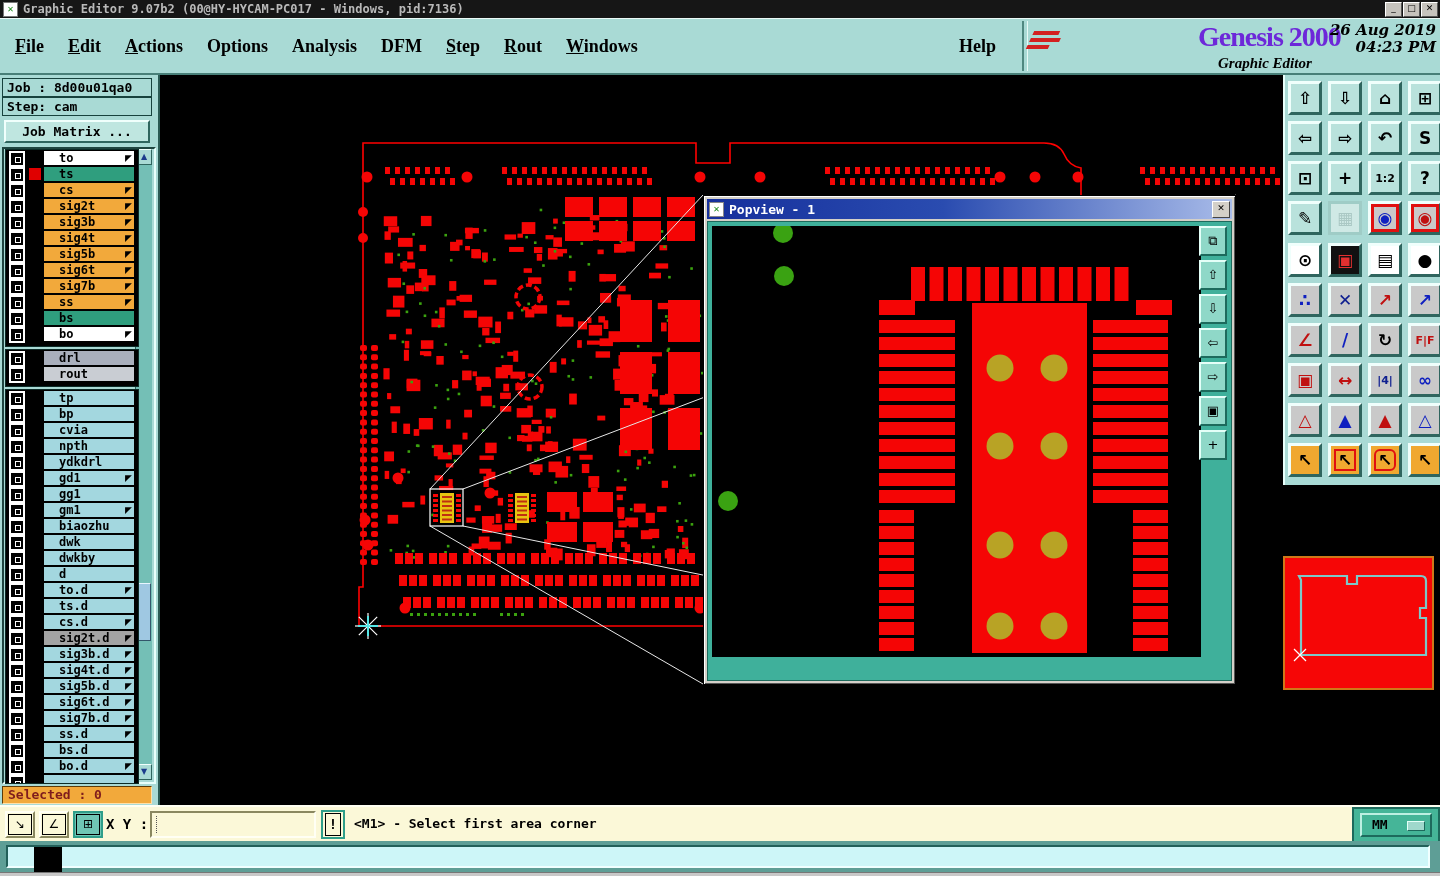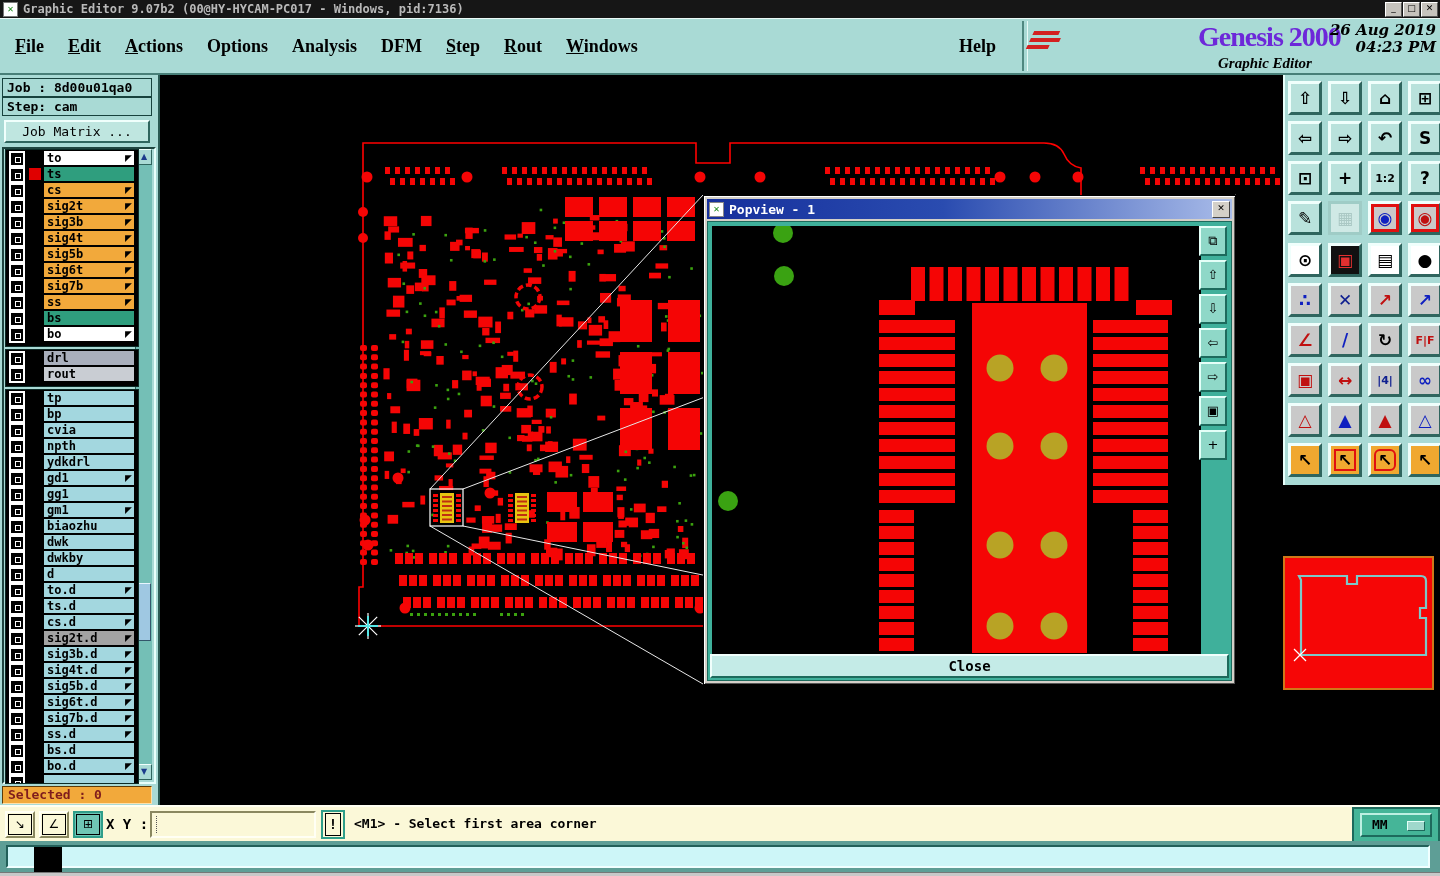--- a/index.html
+++ b/index.html
@@ -43,31 +43,31 @@
   .gen-date{position:absolute;right:4px;top:3px;text-align:right;font-family:"DejaVu Serif",serif;
             font-weight:bold;font-style:italic;font-size:15px;color:#000;line-height:17px;white-space:nowrap;}
   
   .left-panel{position:absolute;left:0;top:75px;width:160px;height:730px;background:#a9dad5;
               border-right:2px solid #2a5a54;box-sizing:border-box;}
   .jobbox{position:absolute;left:2px;width:150px;height:19px;border:1px solid #17423d;
           font-size:13px;font-weight:bold;color:#000;line-height:18px;padding-left:4px;box-sizing:border-box;
           background:#a9dad5;}
   .matrixbtn{position:absolute;left:4px;top:45px;width:146px;height:23px;background:#bfe6e0;
              border:2px solid;border-color:#f0fffc #2f655e #2f655e #f0fffc;box-sizing:border-box;
-             font-size:13px;font-weight:normal;color:#000;text-align:center;line-height:19px;}
+             font-size:13px;font-weight:bold;color:#000;text-align:center;line-height:19px;}
   .layers-wrap{position:absolute;left:2px;top:72px;width:154px;height:637px;background:#a9dad5;
                border:2px solid;border-color:#1f4540 #e8fffb #e8fffb #1f4540;box-sizing:border-box;}
   .layerbox{position:absolute;left:1px;width:132px;background:#000;border:1px solid #0c2b27;}
   .lrow{position:relative;height:16px;}
   .lrow .cb{position:absolute;left:3px;top:1px;width:12px;height:12px;background:#000;
             border:2px solid #fff;box-sizing:content-box;}
   .lrow .cb i{position:absolute;left:4px;top:4px;width:4px;height:4px;border:1px solid #fff;display:block;}
   .lrow .chip{position:absolute;left:23px;top:2px;width:12px;height:12px;background:#e00000;}
   .lrow .lab{position:absolute;left:38px;top:1px;width:90px;height:14px;font-size:12px;font-weight:bold;
-             color:#000;line-height:14px;padding-left:3px;box-sizing:border-box;white-space:nowrap;overflow:hidden;}
+             color:#000;line-height:14px;padding-left:15px;box-sizing:border-box;white-space:nowrap;overflow:hidden;}
   .lrow .arr{position:absolute;right:2px;top:2px;font-size:9px;color:#000;line-height:10px;
              font-family:"DejaVu Sans",sans-serif;}
   .lscroll{position:absolute;right:2px;top:0px;width:16px;height:631px;background:#74bfb6;
            border-left:1px solid #2f655e;}
   .lscroll .sarr{position:absolute;left:0;width:16px;height:16px;background:#a9dad5;border:1px solid;
                  border-color:#f0fffc #2f655e #2f655e #f0fffc;box-sizing:border-box;color:#1c3c8c;
                  font-size:8px;text-align:center;line-height:14px;font-family:"DejaVu Sans",sans-serif;}
   .lscroll .thumb{position:absolute;left:1px;top:434px;width:14px;height:58px;background:#9fc8e2;
                   border:1px solid;border-color:#e8f6ff #33566b #33566b #e8f6ff;box-sizing:border-box;}
   .selbar{position:absolute;left:2px;top:711px;width:150px;height:18px;background:#f2a93b;
@@ -1238,21 +1238,20 @@
       </div>
       <div class="pv-btns" id="pvBtns">
           <div class="pv-btn">⧉</div>
           <div class="pv-btn">⇧</div>
           <div class="pv-btn">⇩</div>
           <div class="pv-btn">⇦</div>
           <div class="pv-btn">⇨</div>
           <div class="pv-btn">▣</div>
           <div class="pv-btn">+</div>
         </div>
-      <div class="pv-closebar">Close</div>
     </div>
   </div>
 
   <div class="right-toolbar" id="rtoolbar">
       <div class="tbtn " style="left: 3px; top: 6px;">
         <span>⇧</span>
       </div>
       <div class="tbtn " style="left: 43px; top: 6px;">
         <span>⇩</span>
       </div>

